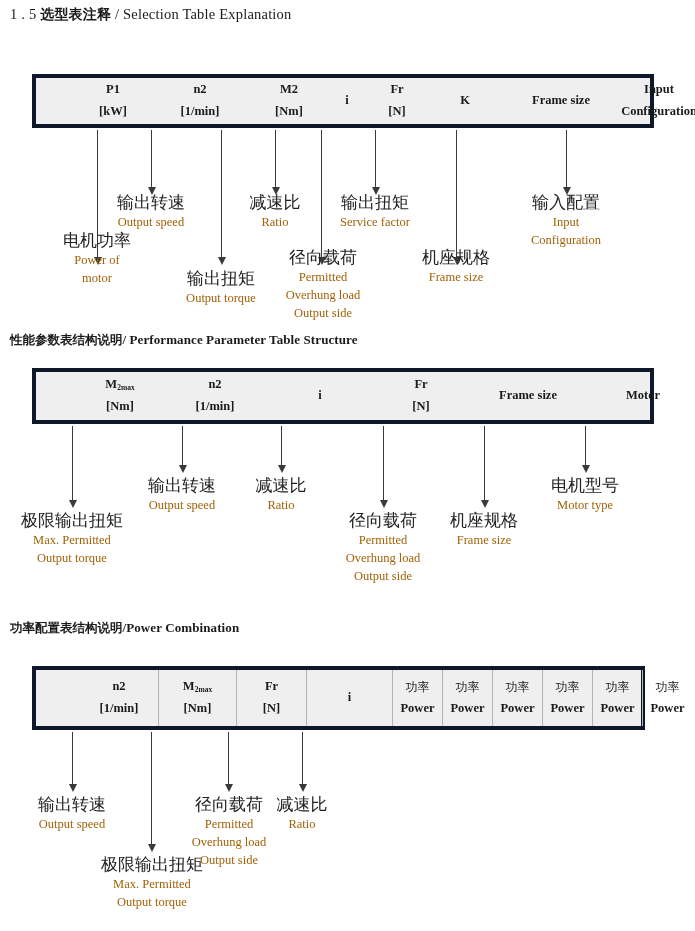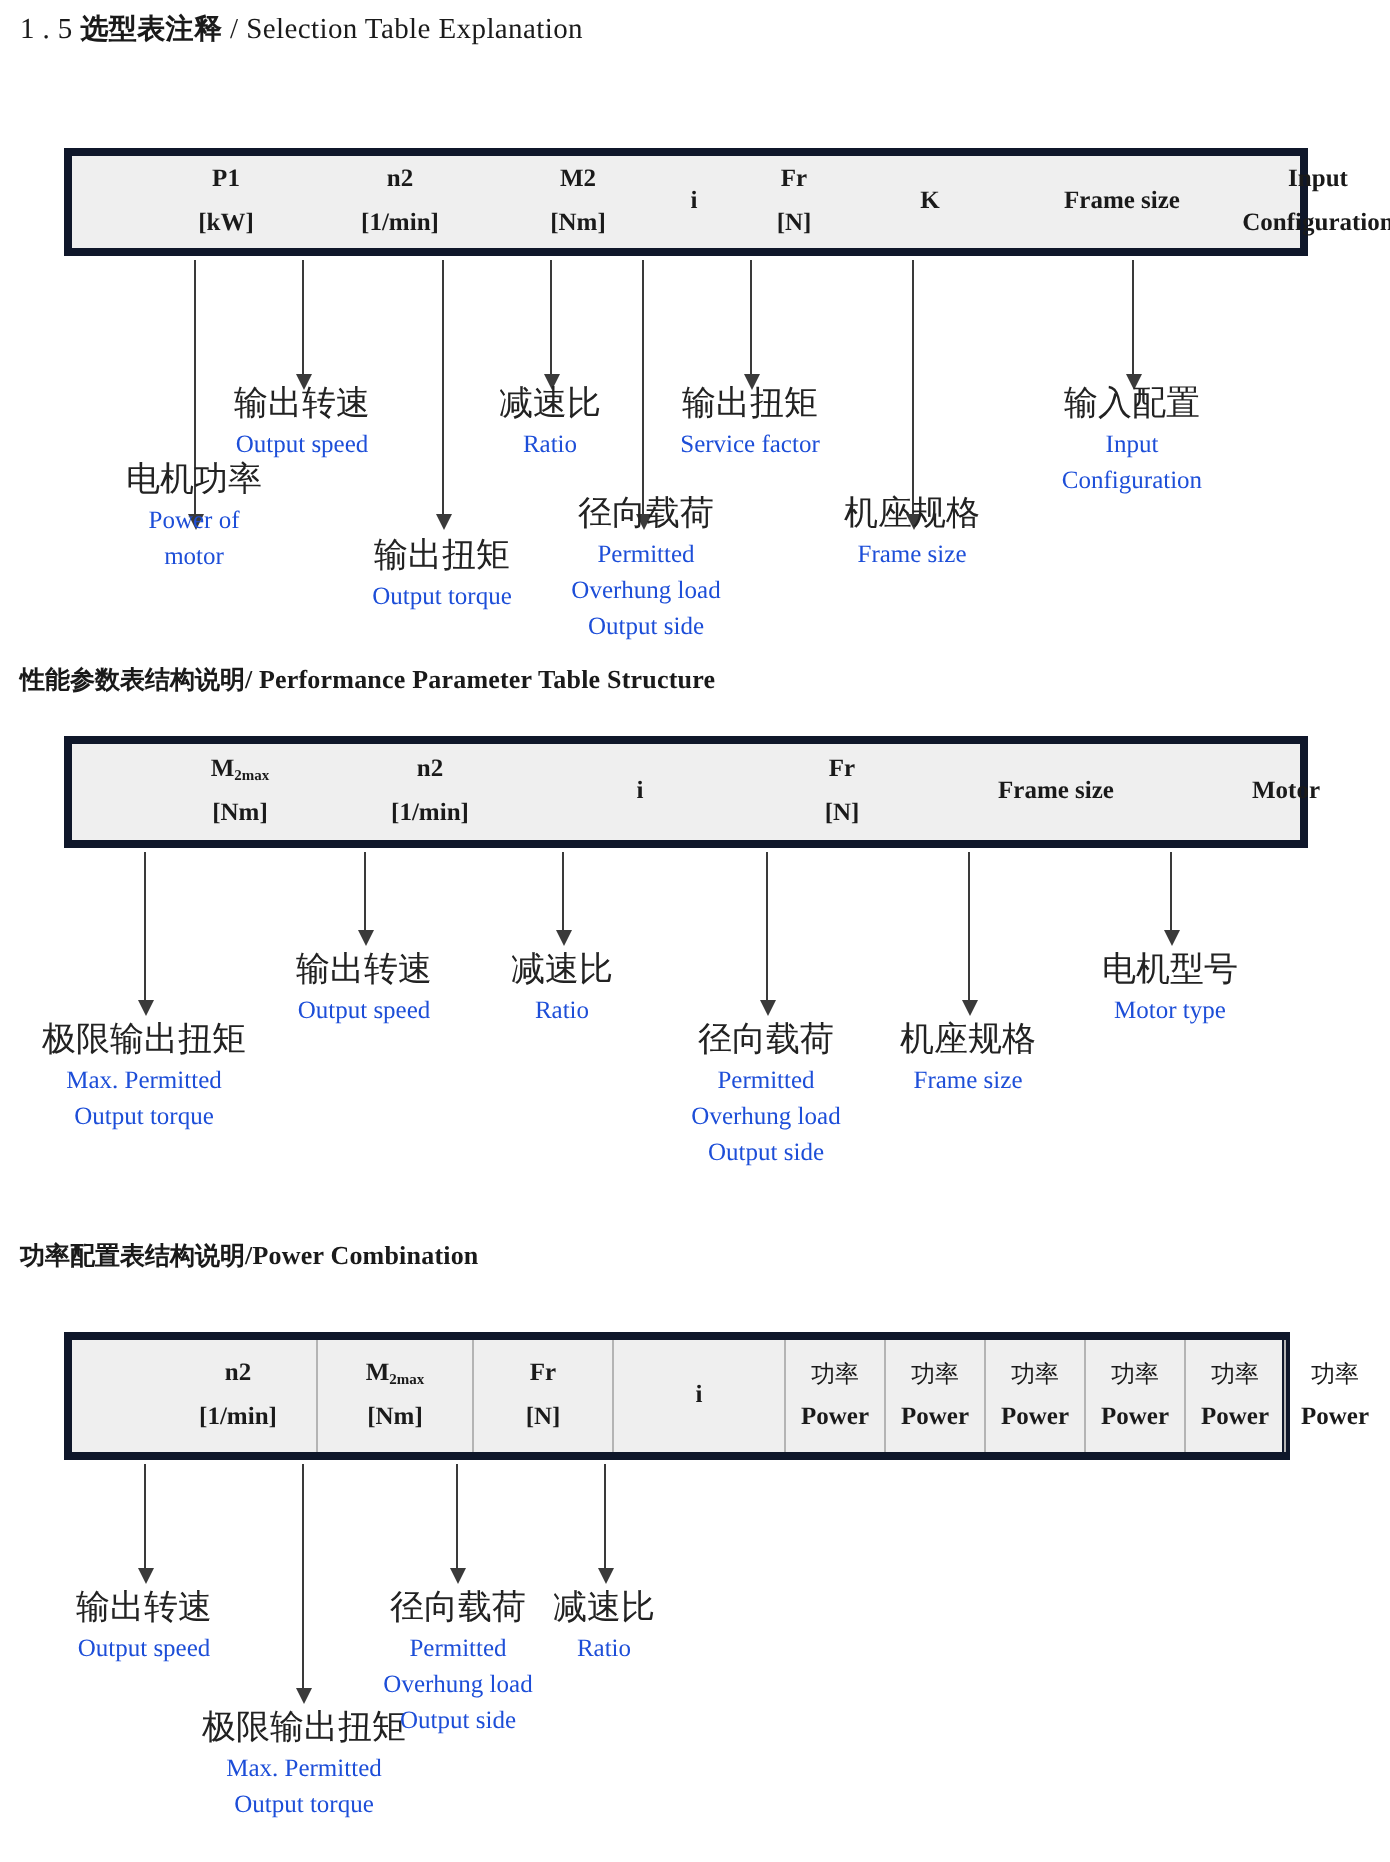--- a/index.html
+++ b/index.html
@@ -128,21 +128,21 @@
   .ann .cn {
     display: block;
     font-family: "DejaVu Sans", sans-serif;
     font-size: 17px;
     color: #222;
   }
   .ann .en {
     display: block;
     font-family: "Liberation Serif", serif;
     font-size: 12.5px;
-    color: #1d4ed8;
+    color: #a16207;
   }
 </style>
 </head>
 <body>
 
 <div class="page">
 
   <div class="doc-title">
     <span class="num">1 . 5</span>
     <span class="cn">选型表注释</span>

